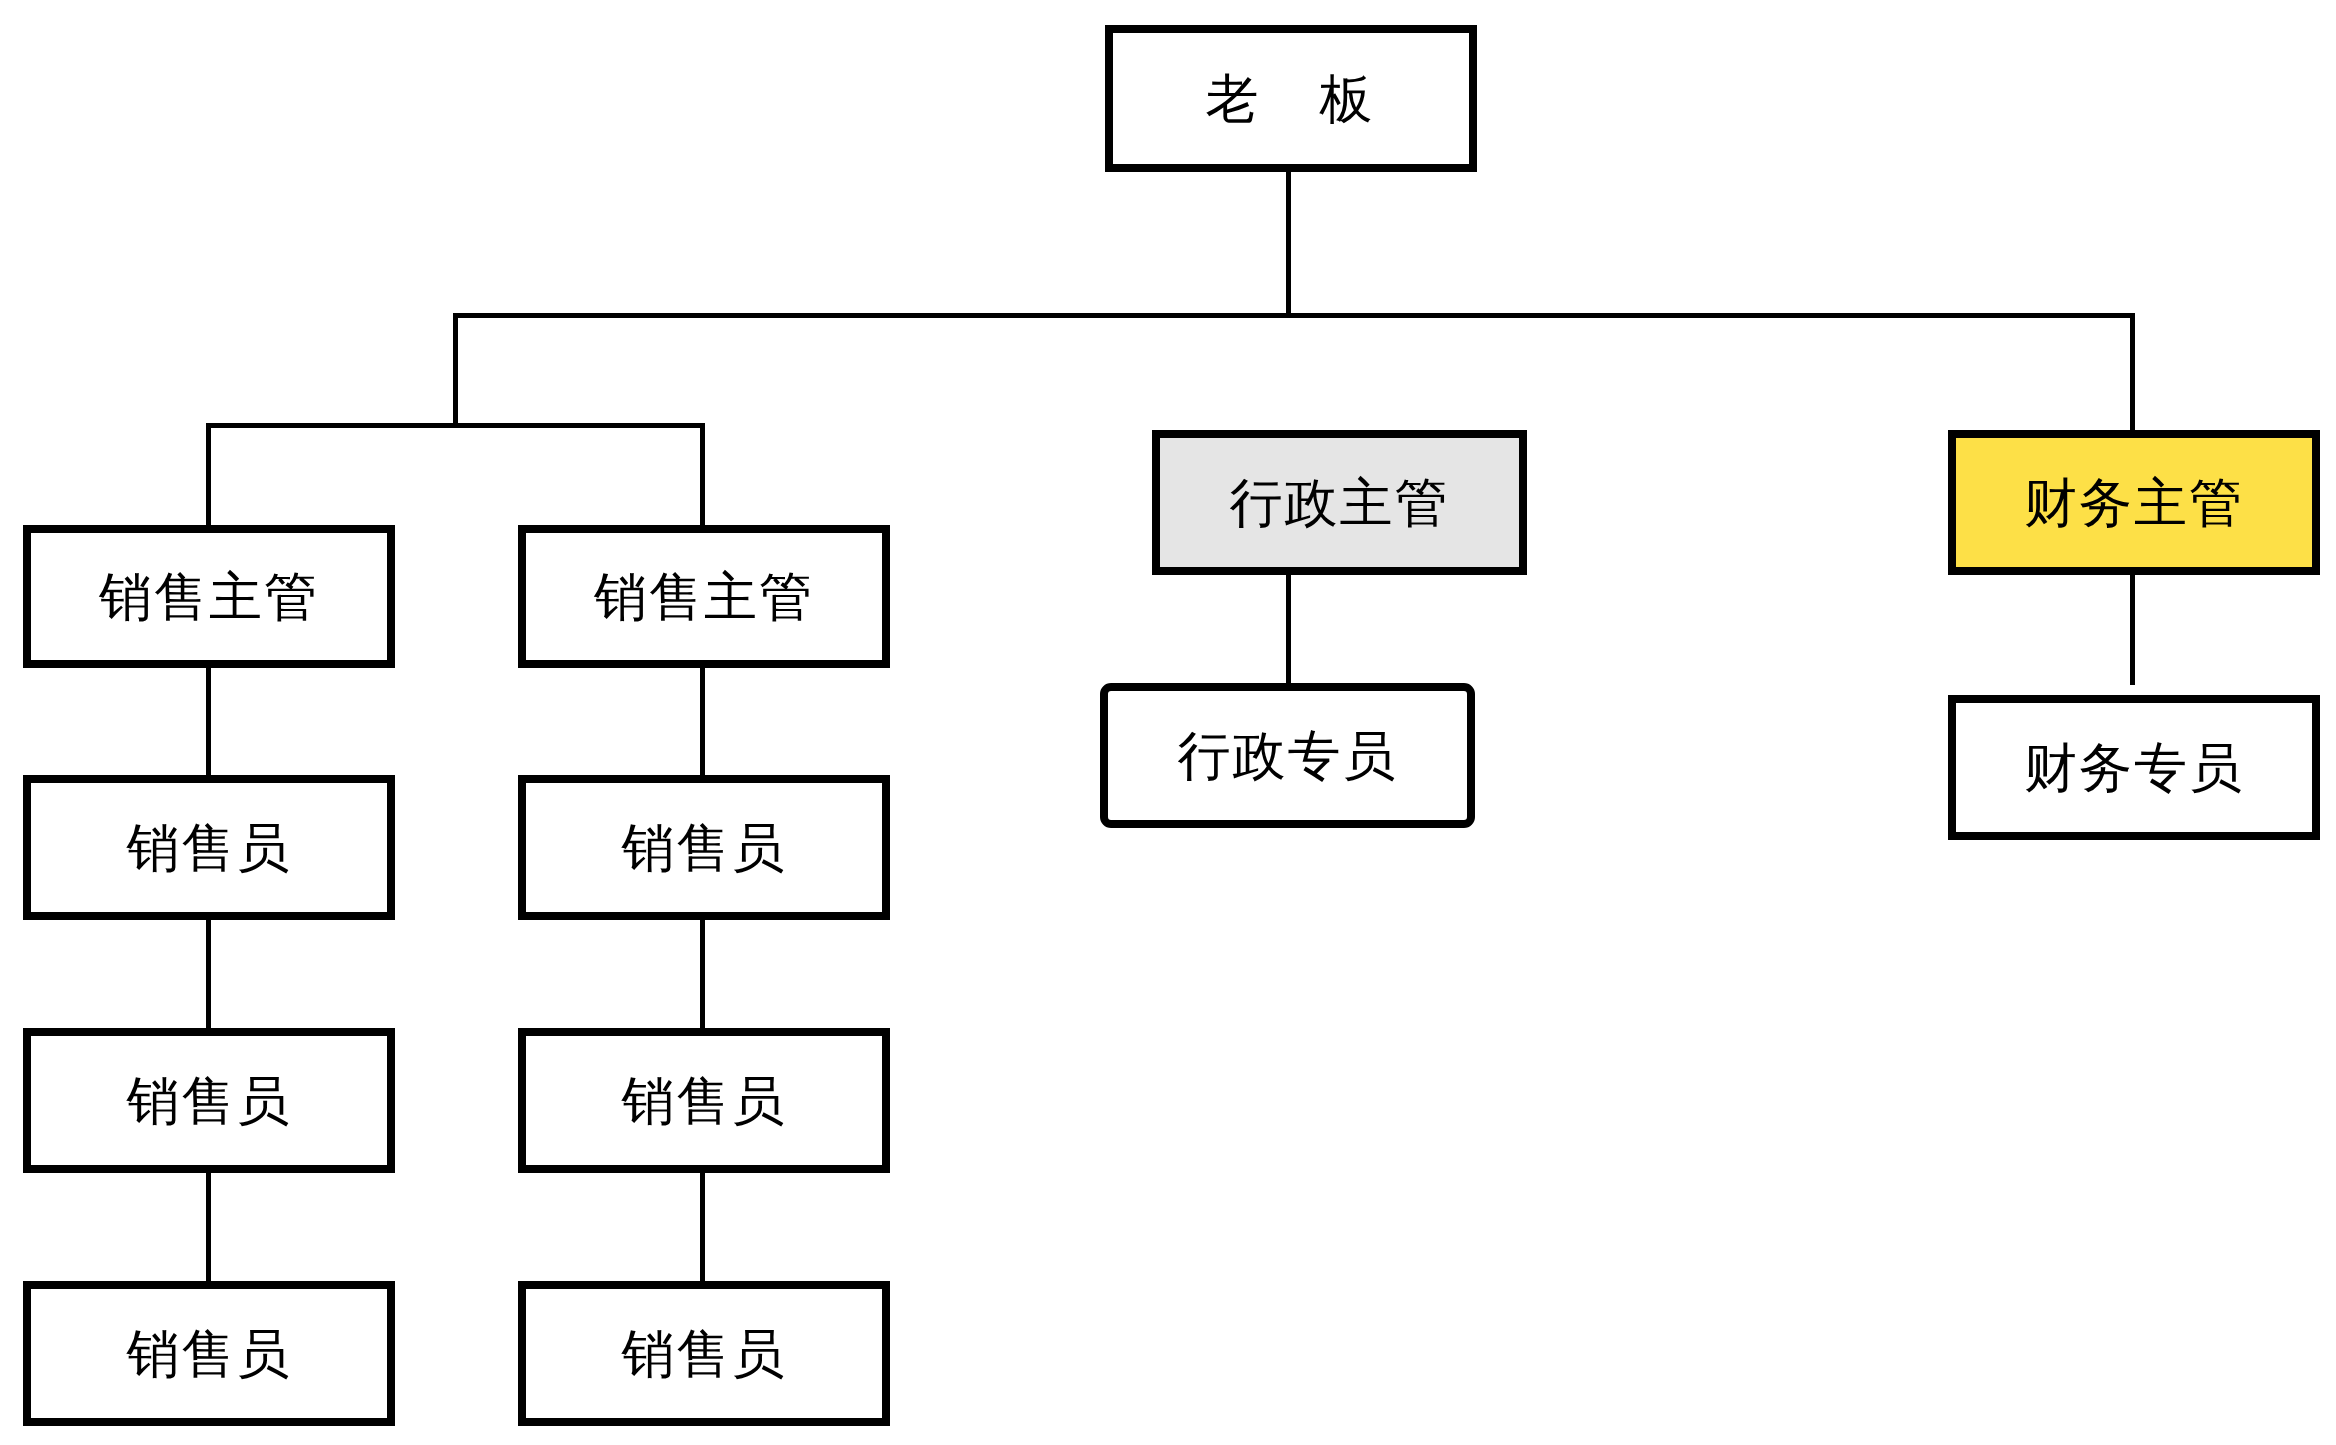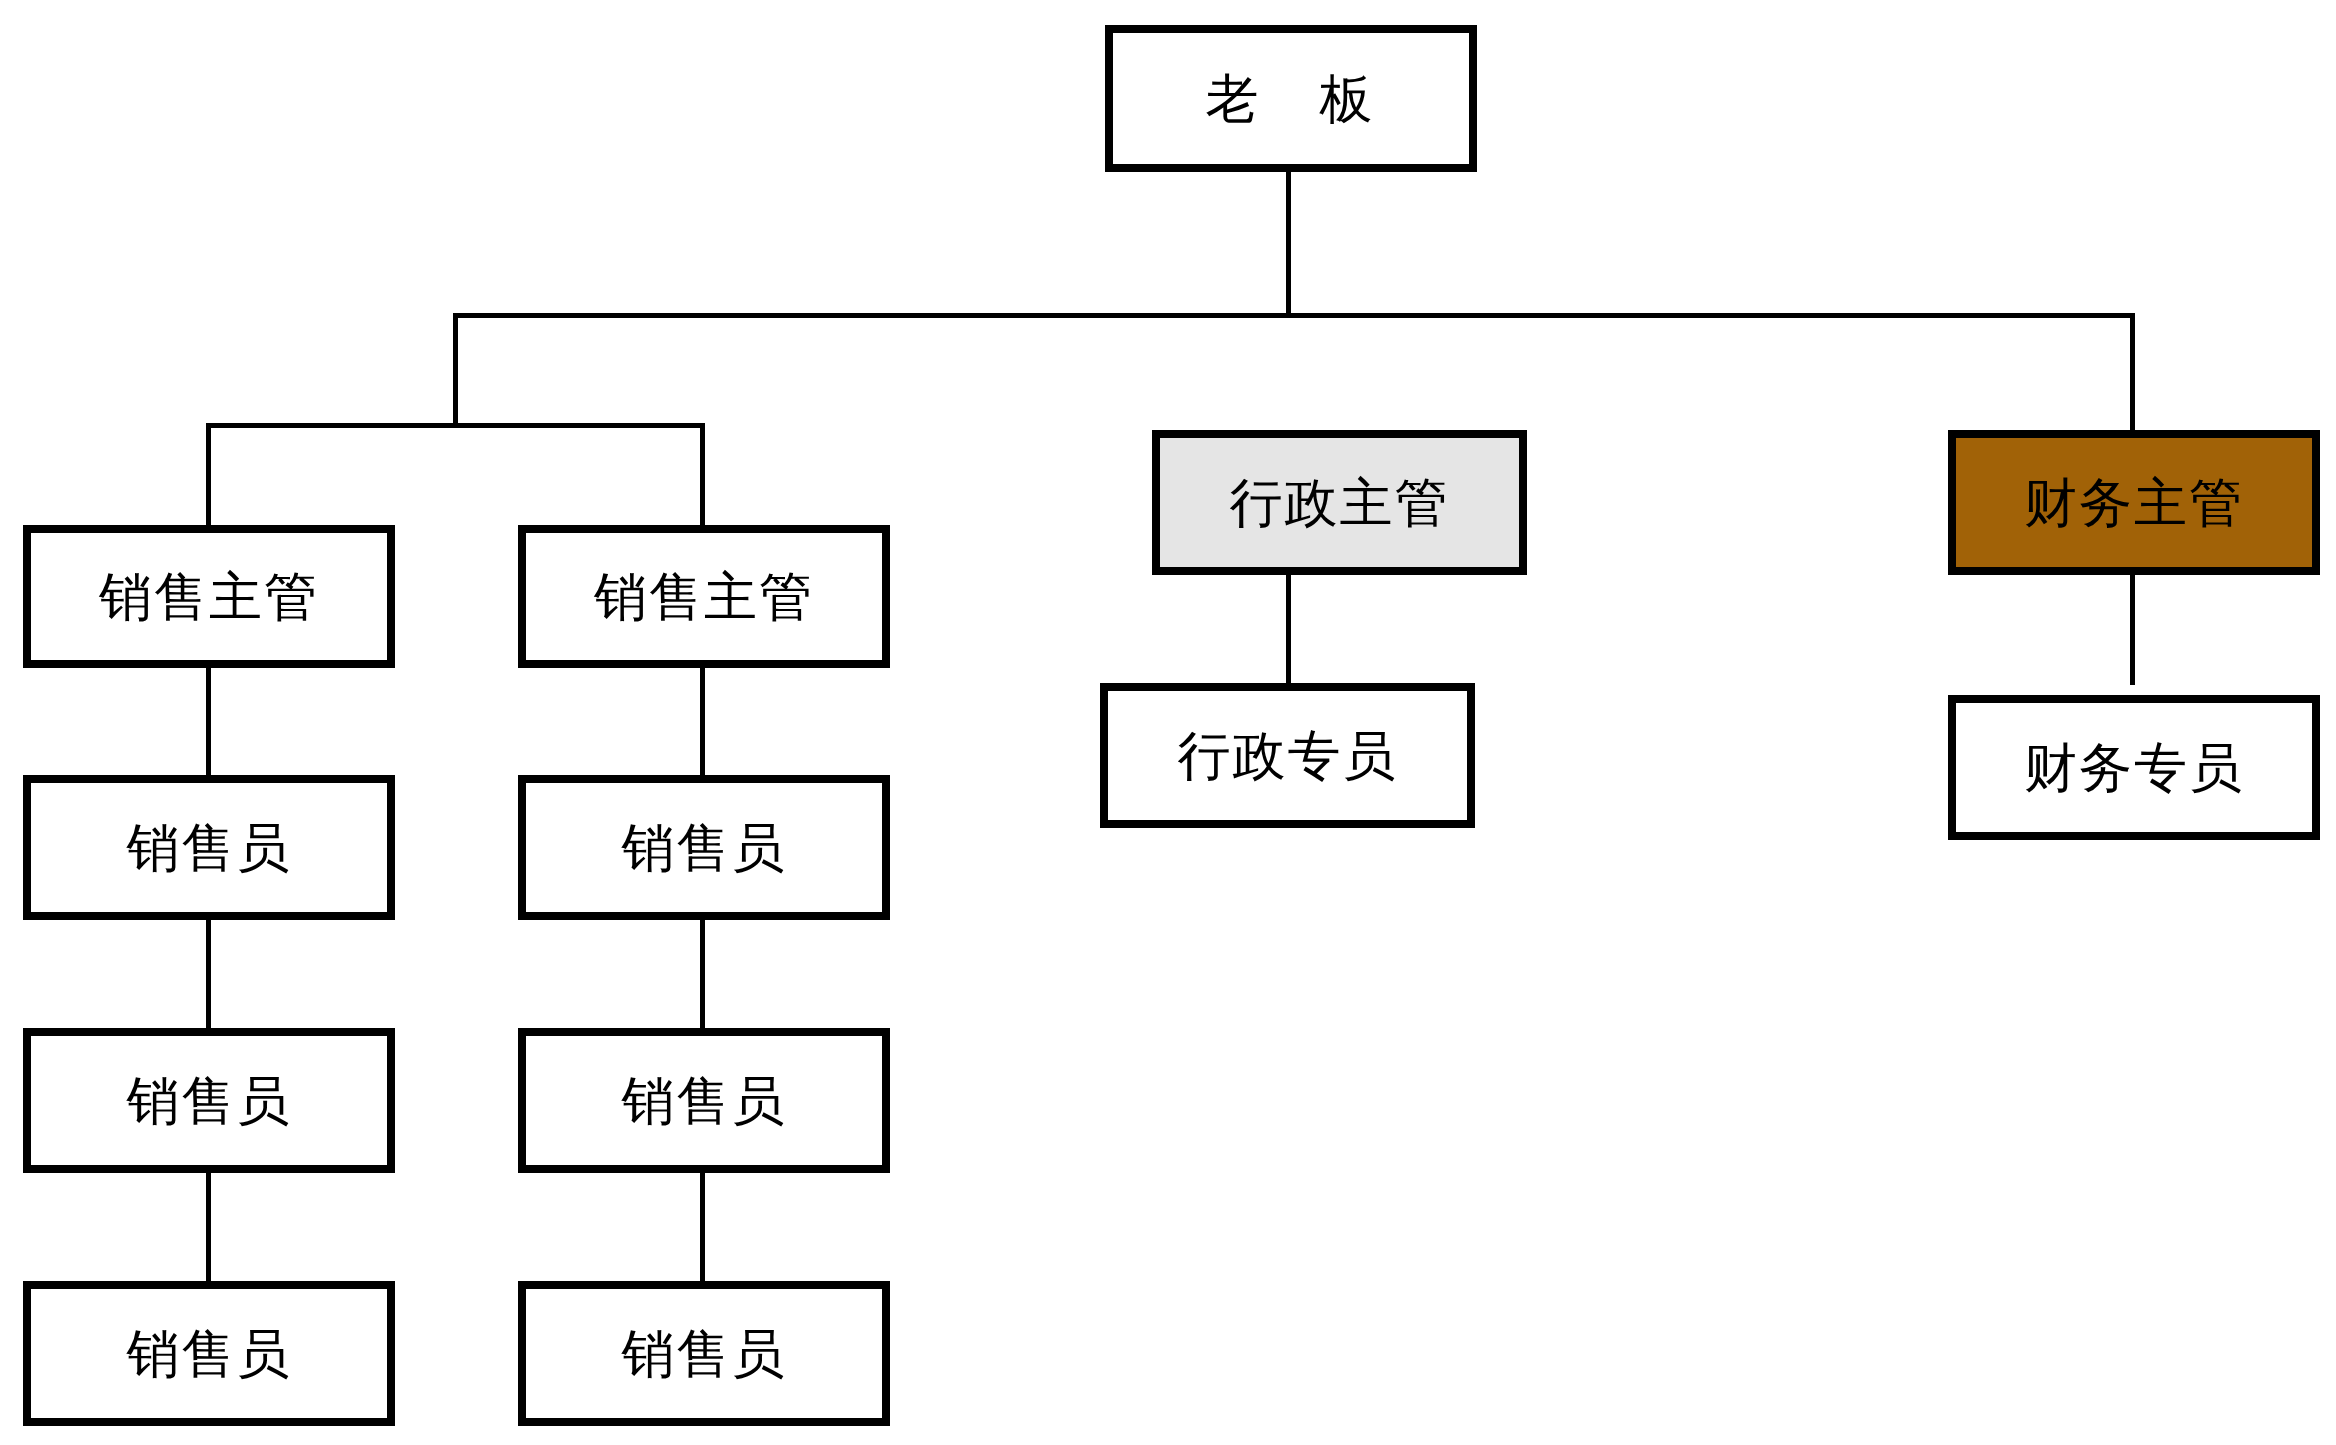--- a/index.html
+++ b/index.html
@@ -68,24 +68,24 @@
     </div>
     <div class="node" style="left: 23px; top: 525px; width: 372px; height: 143px; border-color: rgb(0, 0, 0); background: rgb(255, 255, 255);">
       <span class="node-label">销售主管</span>
     </div>
     <div class="node" style="left: 518px; top: 525px; width: 372px; height: 143px; border-color: rgb(0, 0, 0); background: rgb(255, 255, 255);">
       <span class="node-label">销售主管</span>
     </div>
     <div class="node" style="left: 1152px; top: 430px; width: 375px; height: 145px; border-color: rgb(0, 0, 0); background: #e5e5e5;">
       <span class="node-label">行政主管</span>
     </div>
-    <div class="node" style="left: 1948px; top: 430px; width: 372px; height: 145px; border-color: rgb(0, 0, 0); background: #a16207;">
+    <div class="node" style="left: 1948px; top: 430px; width: 372px; height: 145px; border-color: rgb(0, 0, 0); background: #fde047;">
       <span class="node-label">财务主管</span>
     </div>
-    <div class="node" style="left: 1100px; top: 683px; width: 375px; height: 145px; border-color: rgb(0, 0, 0); background: rgb(255, 255, 255);">
+    <div class="node" style="left: 1100px; top: 683px; width: 375px; height: 145px; border-color: rgb(0, 0, 0); background: rgb(255, 255, 255); border-radius: 11px;">
       <span class="node-label">行政专员</span>
     </div>
     <div class="node" style="left: 1948px; top: 683px; width: 372px; height: 145px; border-color: rgb(0, 0, 0); background: rgb(255, 255, 255); margin-top: 12px;">
       <span class="node-label">财务专员</span>
     </div>
     <div class="node" style="left: 23px; top: 775px; width: 372px; height: 145px; border-color: rgb(0, 0, 0); background: rgb(255, 255, 255);">
       <span class="node-label">销售员</span>
     </div>
     <div class="node" style="left: 518px; top: 775px; width: 372px; height: 145px; border-color: rgb(0, 0, 0); background: rgb(255, 255, 255);">
       <span class="node-label">销售员</span>

